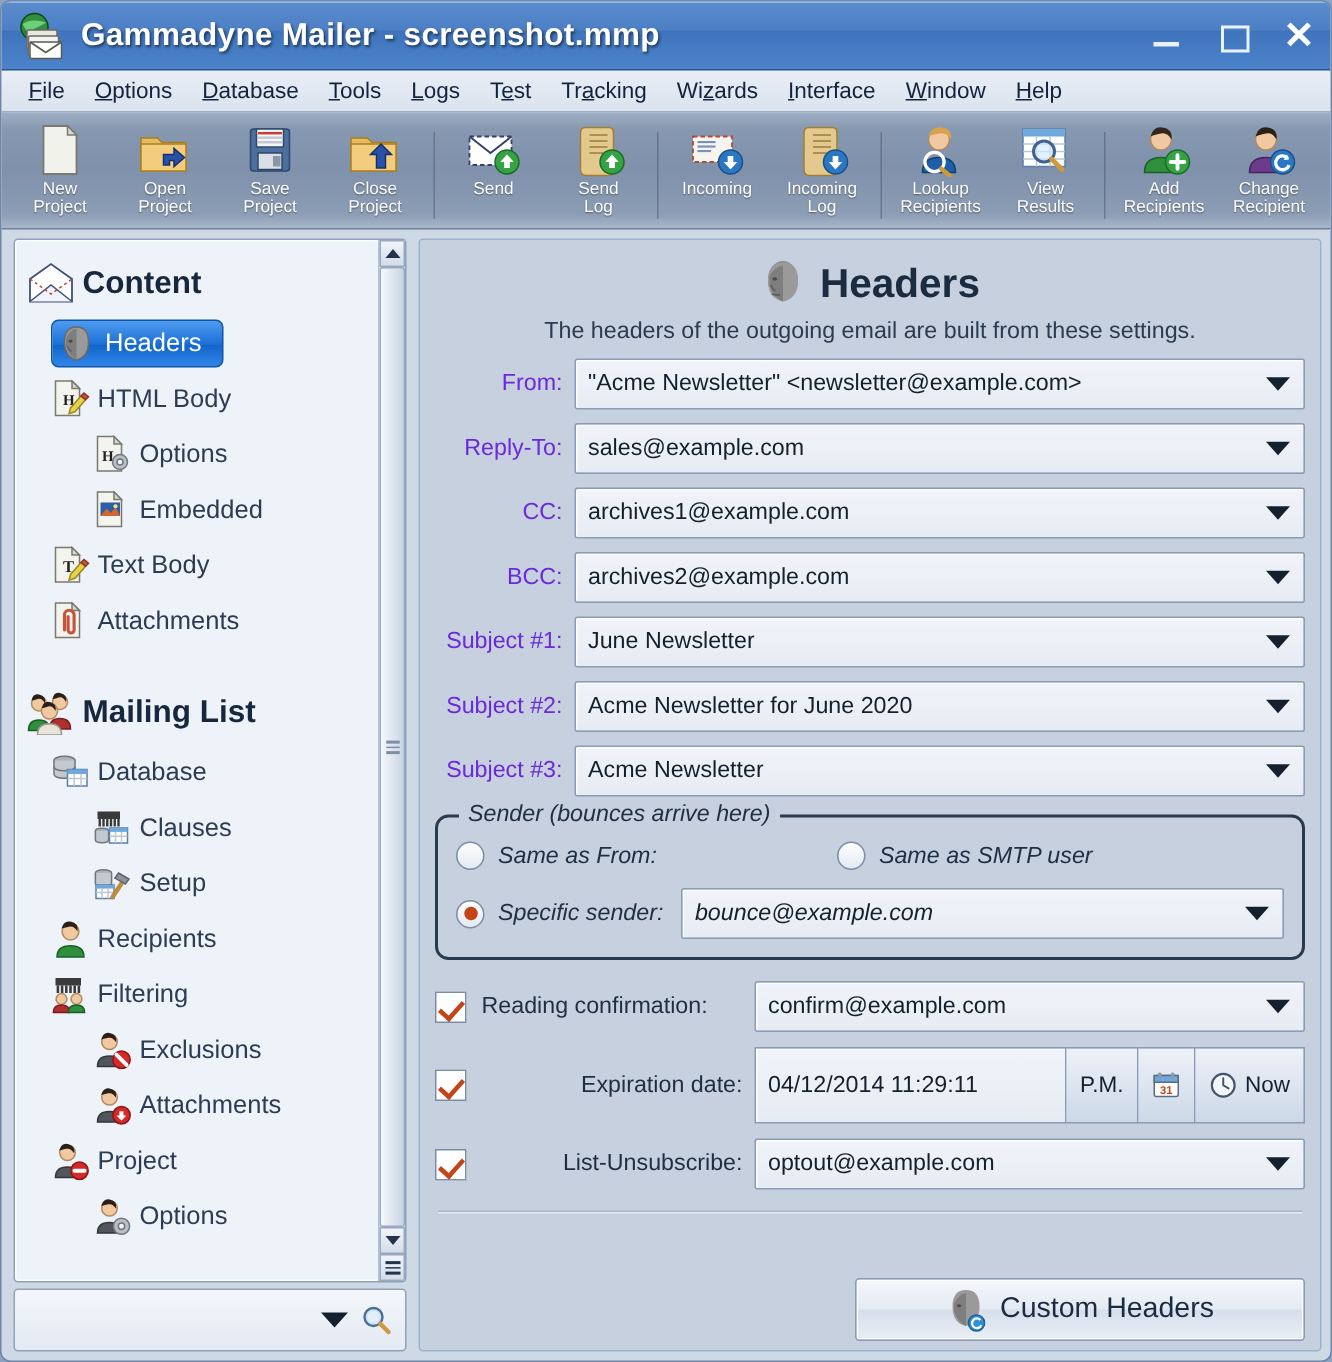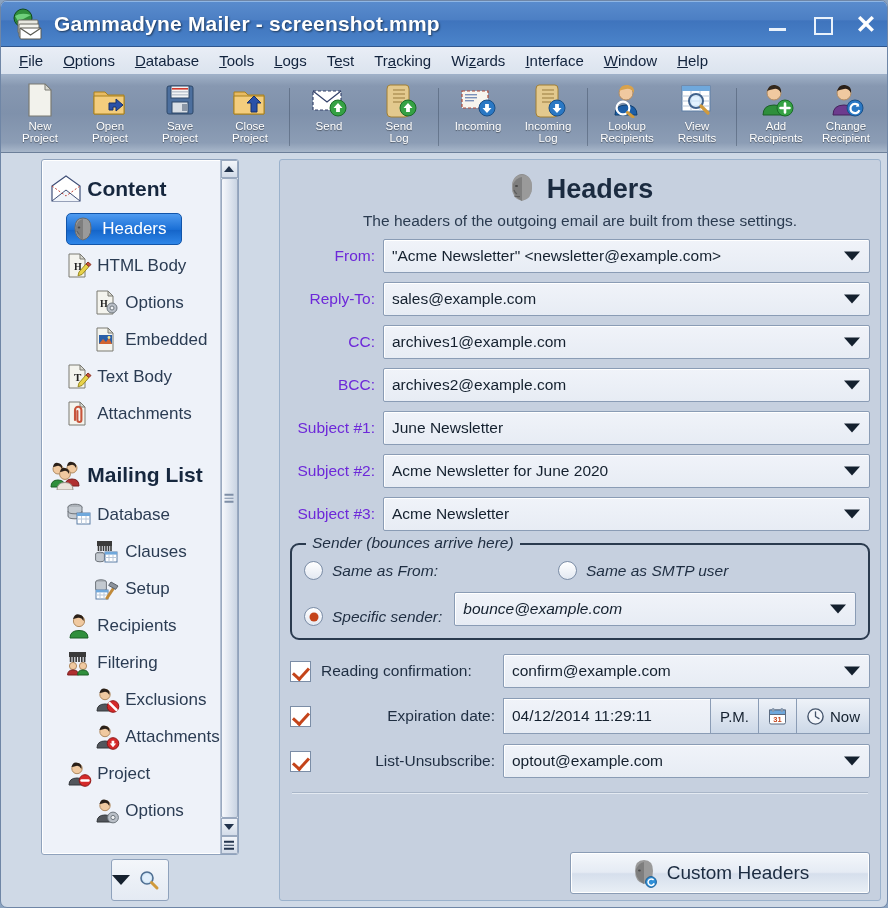--- a/index.html
+++ b/index.html
@@ -58,21 +58,21 @@
   .tb-btn .lbl{ margin-top:2px; font-size:11.5px; color:#ffffff; text-align:center; line-height:12px;
      text-shadow:0 1px 1px rgba(0,0,0,.45); }
   .tb-sep{ width:1px; height:58px; margin:4px 4px 0 4px;
     background:linear-gradient(to bottom,rgba(255,255,255,0),rgba(255,255,255,.45),rgba(255,255,255,0));
     border-left:1px solid rgba(40,55,75,.35);}
 
   
   .body-area{ flex:1 1 auto; display:flex; padding:6px 6px 6px 8px; gap:0; min-height:0;}
 
   
-  .sidebar-wrap{ width:262px; flex:0 0 262px; display:flex; flex-direction:column;align-items:center; }
+  .sidebar-wrap{ width:262px; flex:0 0 262px; display:flex; flex-direction:column; }
   .tree-box{
     flex:1 1 auto; position:relative; display:flex;
     background:#eef2f9;
     border:1px solid #8fa2bc; border-radius:3px;
     box-shadow:inset 0 0 0 1px #ffffff;
     overflow:hidden;
   }
   .tree{ flex:1 1 auto; overflow:hidden; position:relative; padding:8px 0 0 0;}
   .node{ display:flex; align-items:center; height:37px; padding-left:8px; white-space:nowrap;}
   .node .ni{ width:26px; height:26px; flex:0 0 26px; position:relative; margin-right:5px;}
@@ -152,37 +152,37 @@
 
   
   .group{
     margin-top:12px; position:relative;
     border:2px solid #2a3a4e; border-radius:9px;
     padding:16px 12px 12px 12px;
     font-style:italic;
   }
   .group>.gtitle{ position:absolute; top:-11px; left:14px; background:#c6d0df;
     padding:0 6px; font-size:15.5px; color:#1f2e42;}
-  .grow{ display:flex; align-items:flex-end; }
+  .grow{ display:flex; align-items:center; }
   .radio{ width:19px;height:19px;border-radius:50%;
     background:linear-gradient(to bottom,#ffffff,#e3e9f2);
     border:1.5px solid #7b8da6; flex:0 0 19px; position:relative;}
   .radio.on::after{ content:""; position:absolute; left:50%; top:50%; transform:translate(-50%,-50%);
     width:9px;height:9px;border-radius:50%;background:#c4441a;}
   .rlab{ font-size:15.5px; color:#1f2e42; margin-left:9px; white-space:nowrap;}
 
   
   .cbrow{ display:flex; align-items:center; margin-top:10px;}
   .chk{ width:21px;height:21px;flex:0 0 21px; background:#ffffff;
     border:1.5px solid #7b8da6; position:relative;}
   .chk.on::after{ content:""; position:absolute; left:5px; top:2px; width:7px;height:13px;
     border:solid #c4441a; border-width:0 3px 3px 0; transform:rotate(42deg);}
   .cblab{ font-size:15.5px; color:#1f2e42; white-space:nowrap;}
 
-  .datefield{ flex:1 1 auto; display:flex; align-items:stretch; height:36px; min-width:0;}
+  .datefield{ flex:1 1 auto; display:flex; align-items:stretch; height:51px; min-width:0;}
   .df-text{ flex:1 1 auto; background:linear-gradient(to bottom,#f0f3f9,#e7ecf4);
     border:1px solid #8a9cb5; display:flex; align-items:center; padding:0 8px;
     font-size:15.5px; color:#14202e; box-shadow:inset 1px 1px 0 #fff; min-width:0;}
   .df-btn{ flex:0 0 auto; background:linear-gradient(to bottom,#eef2f8,#ccd8e7);
     border:1px solid #8a9cb5; border-left:none; display:flex; align-items:center; justify-content:center;
     padding:0 9px; font-size:15px; color:#14202e; gap:5px;}
 
   .divider{ height:1px; background:#a9b6c8; margin:14px 2px 0 2px; box-shadow:0 1px 0 #e4eaf2;}
   .footer{ margin-top:auto; display:flex; justify-content:flex-end; padding-top:8px;}
   .btn-custom{

